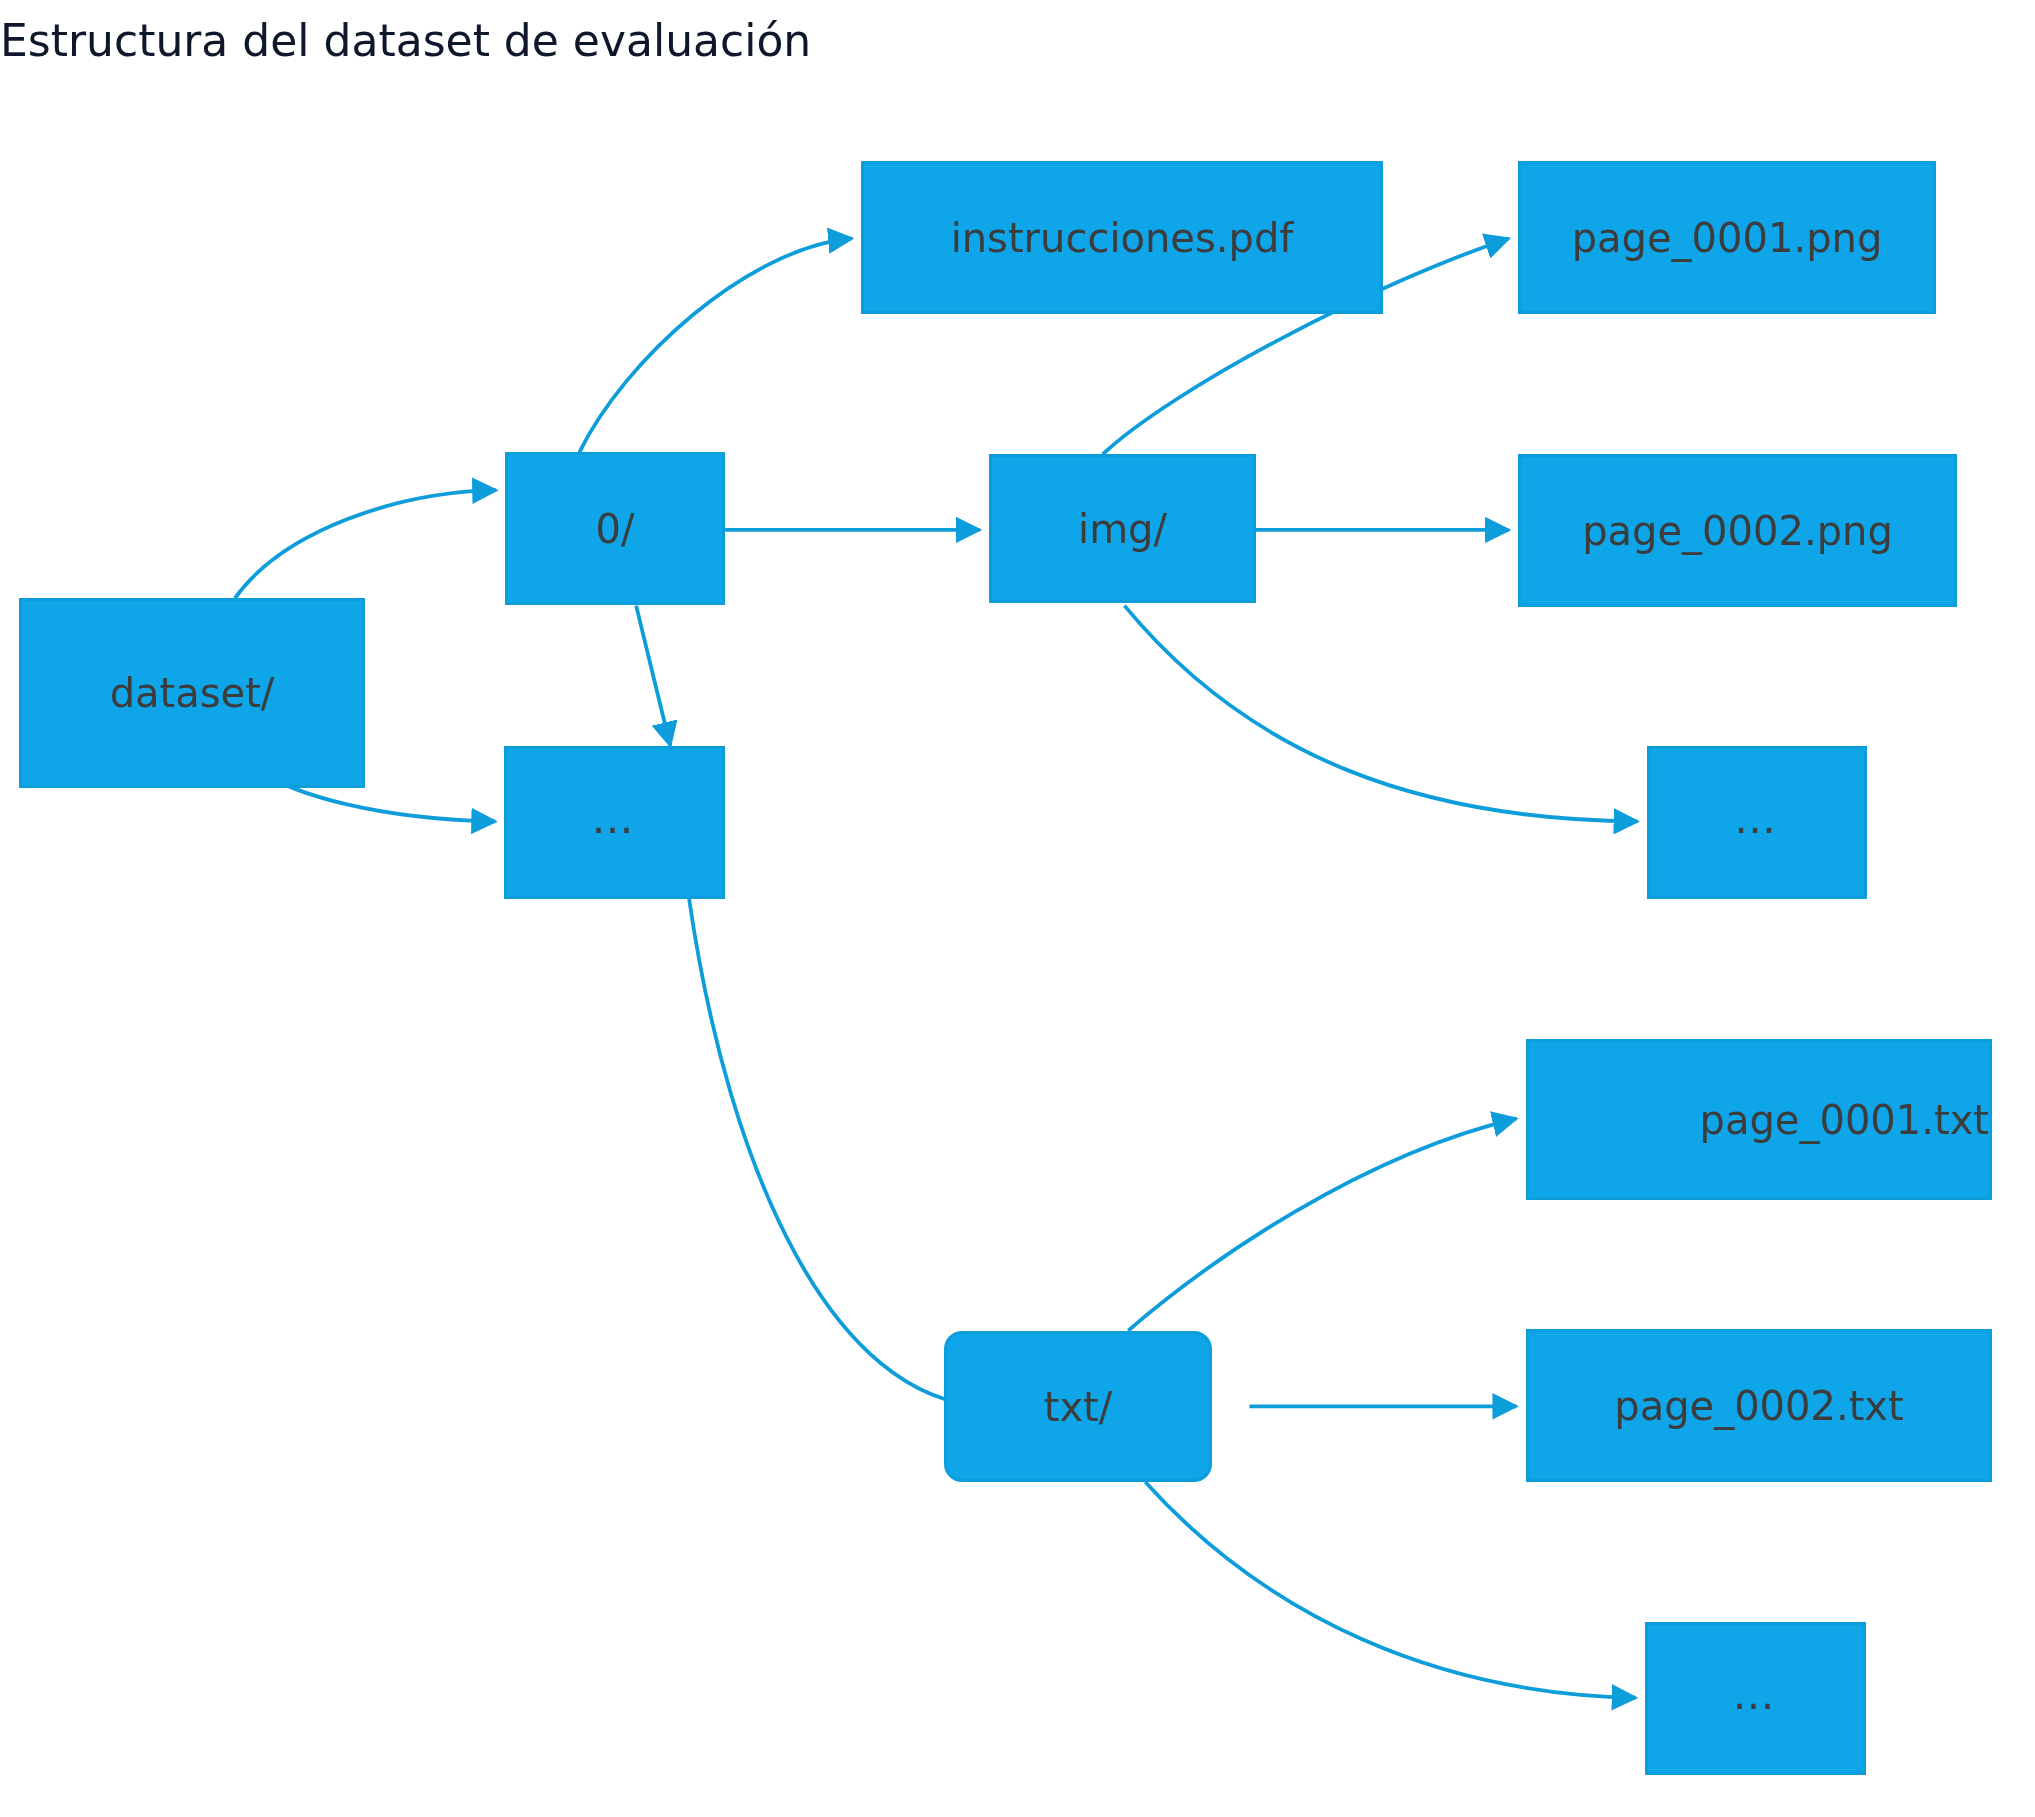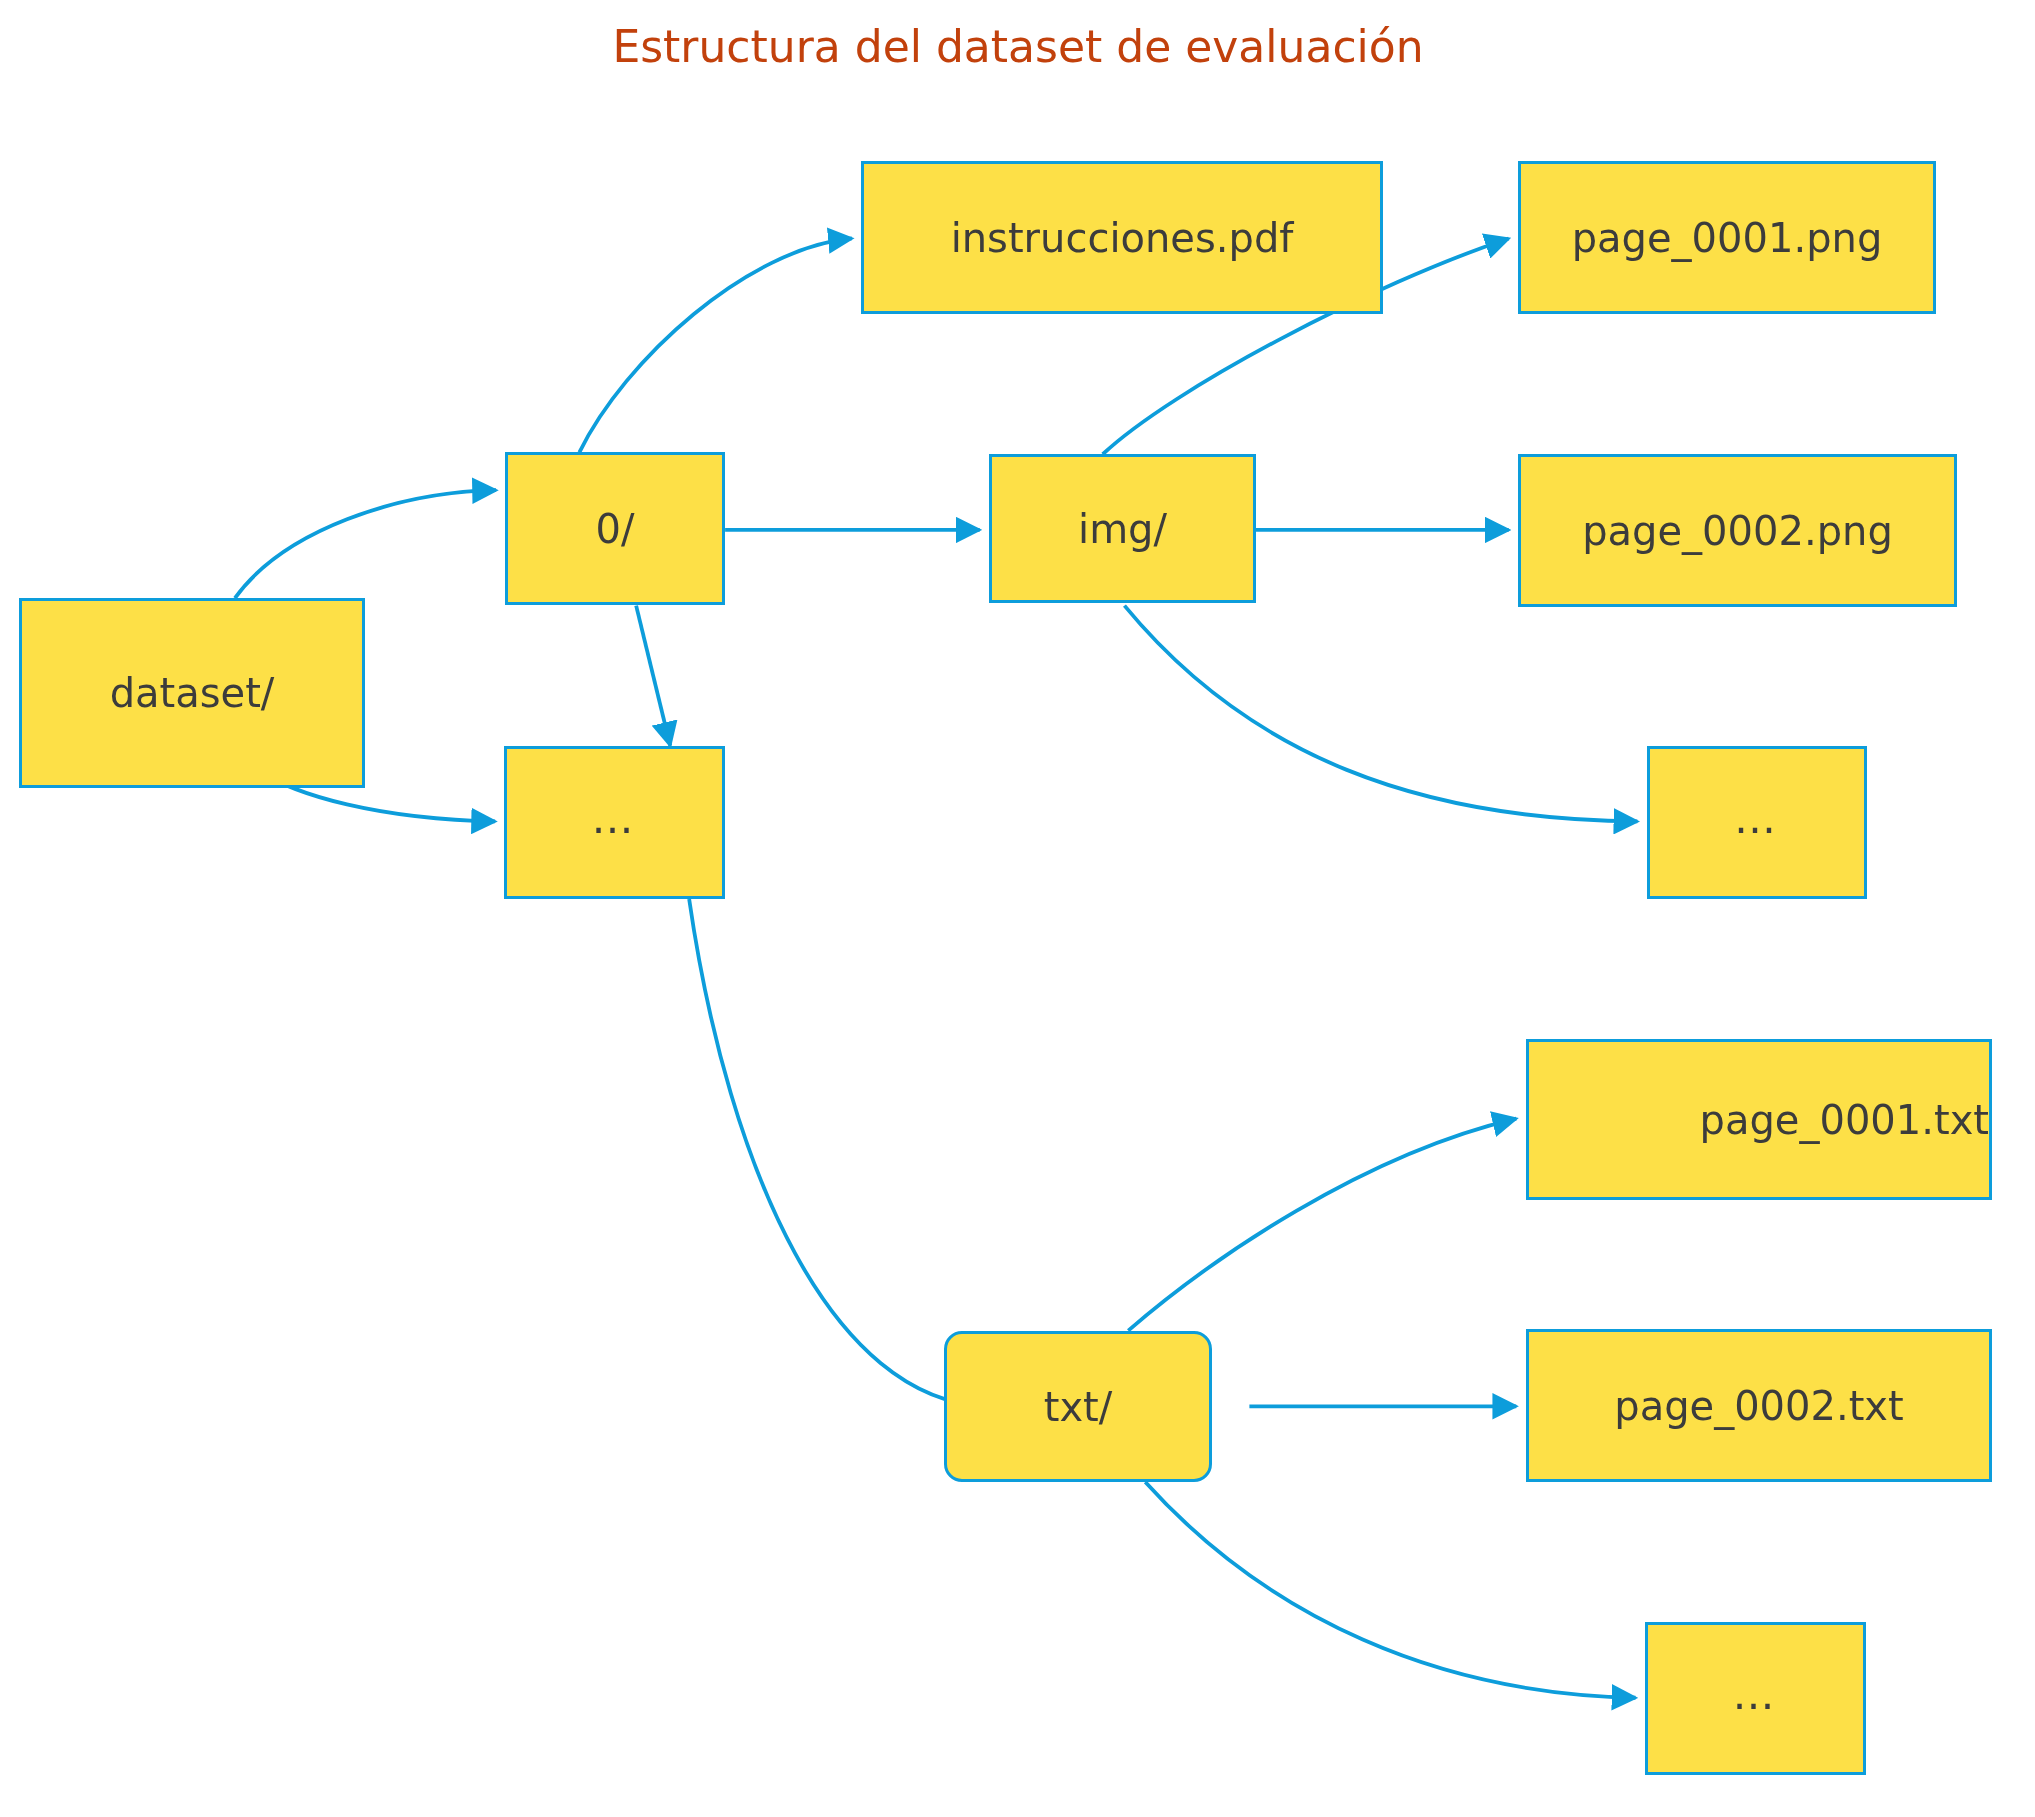--- a/index.html
+++ b/index.html
@@ -11,43 +11,43 @@
     width: 2036px;
     height: 1817px;
     position: relative;
     overflow: hidden;
     font-family: "DejaVu Sans", sans-serif;
   }
 
   #diagram-title {
     position: absolute;
     left: 0;
-    top: 21px;
+    top: 15px;
     width: 2036px;
-    text-align: center;
+    text-align: left;
     font-size: 44px;
-    color: #c2410c;
+    color: #0f172a;
     font-family: "DejaVu Sans", sans-serif;
     letter-spacing: 0px;
     white-space: nowrap;
   }
 
   #edge-layer {
     position: absolute;
     left: 0;
     top: 0;
     width: 2036px;
     height: 1817px;
     pointer-events: none;
   }
 
   .node {
     position: absolute;
     box-sizing: border-box;
-    background: #fde047;
+    background: #0ea5e9;
     border: 3.8px solid #0d9ddb;
     display: flex;
     align-items: center;
     justify-content: center;
     font-size: 40px;
     color: #3c3c3c;
     font-family: "DejaVu Sans", sans-serif;
     white-space: nowrap;
   }
   .node .node-label {

